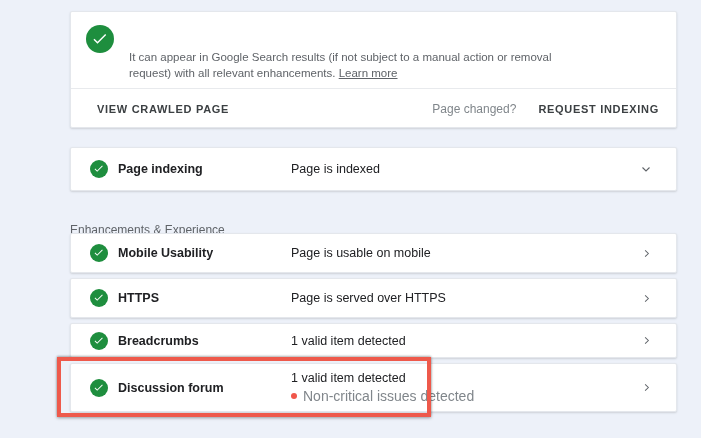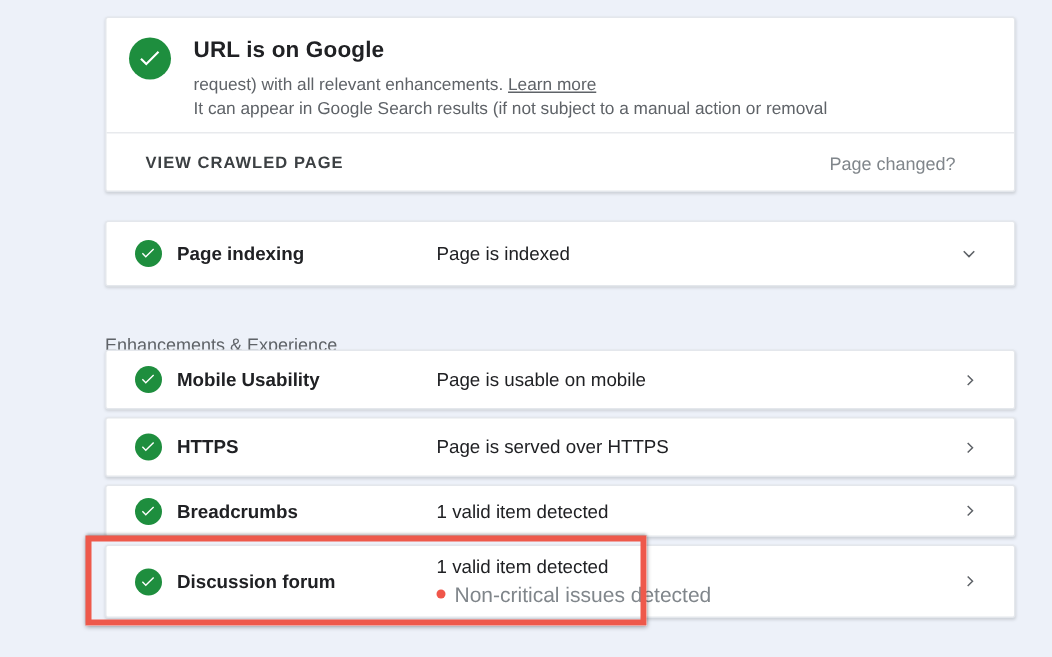--- a/index.html
+++ b/index.html
@@ -132,30 +132,30 @@
 </head>
 <body>
 
 <div class="card summary-card">
   <div class="summary-main">
     <span class="check-circle check-big">
       <svg viewBox="0 0 24 24">
           <path d="M9 16.17L4.83 12l-1.42 1.41L9 19 21 7l-1.41-1.41z" fill="#fff"></path>
         </svg>
     </span>
-    <div class="summary-title">URL is on Google</div>
     <div class="summary-desc">
+      <span class="line">It can appear in Google Search results (if not subject to a manual action or removal</span>
       <span class="line"><span>request) with all relevant enhancements.</span>
         <a class="learn-more">Learn more</a></span>
-      <span class="line">It can appear in Google Search results (if not subject to a manual action or removal</span>
     </div>
   </div>
   <div class="summary-footer">
     <button class="text-button">VIEW CRAWLED PAGE</button>
     <span class="page-changed">Page changed?</span>
+    <button class="text-button">REQUEST INDEXING</button>
   </div>
 </div>
 
 <div class="card index-card">
   <div class="row">
     <span class="check-circle check-sm">
       <svg viewBox="0 0 24 24">
           <path d="M9 16.17L4.83 12l-1.42 1.41L9 19 21 7l-1.41-1.41z" fill="#fff"></path>
         </svg>
     </span>

